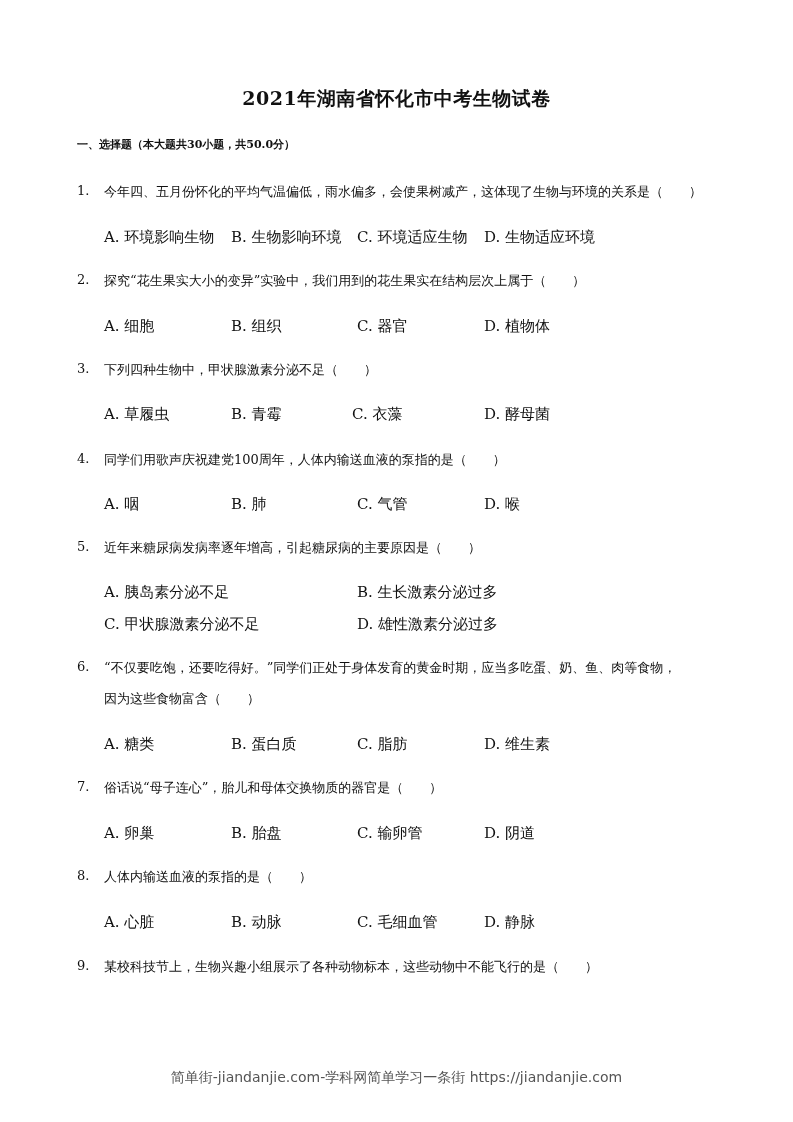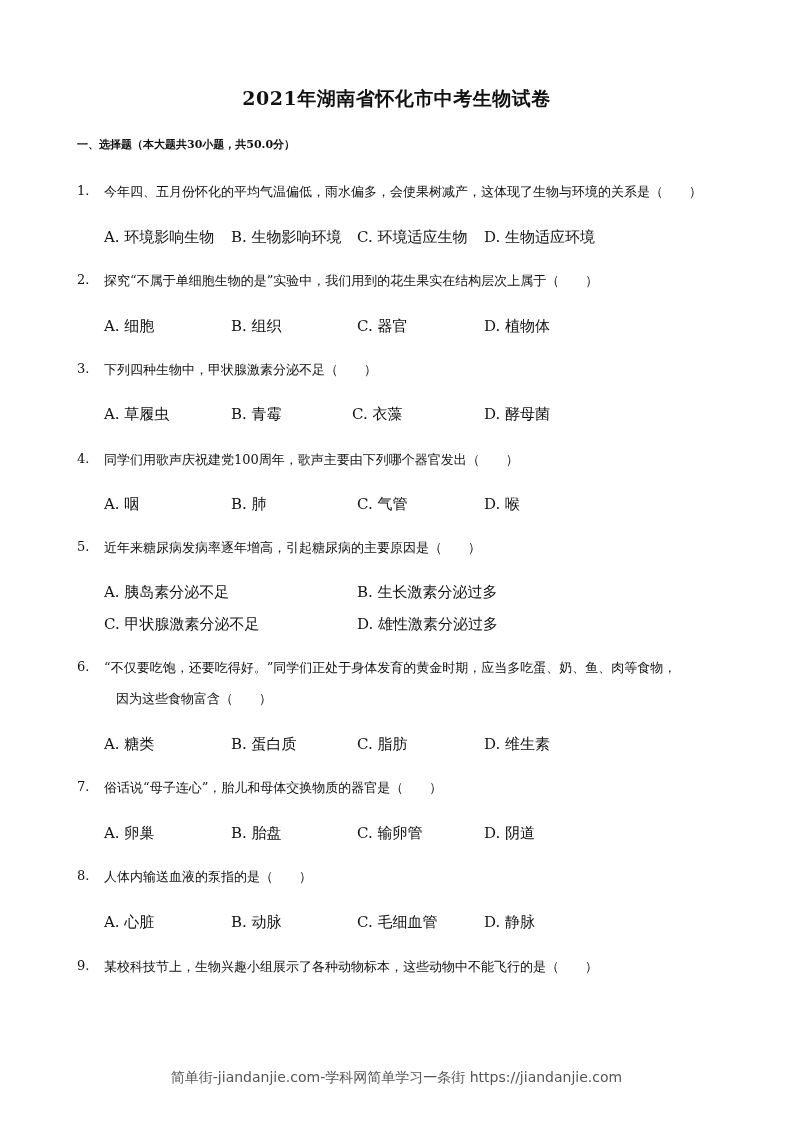--- a/index.html
+++ b/index.html
@@ -4,21 +4,21 @@
 <style>
   html, body { margin: 0; padding: 0; background: #ffffff; }
   body { width: 793px; height: 1122px; position: relative; overflow: hidden;
          font-family: "DejaVu Serif", "Liberation Serif", serif; color: #111; }
   .title { position: absolute; top: 86px; left: 0; width: 793px; text-align: center;
            font-size: 19px; font-weight: bold; letter-spacing: 0.5px; }
   .section { position: absolute; top: 137px; left: 77px; font-size: 11px; font-weight: bold; }
   .q { position: absolute; left: 77px; font-size: 13px; }
   .q .num { position: absolute; left: 0; top: 0; width: 20px; }
   .q .stem { position: absolute; left: 27px; top: 0; white-space: nowrap; }
-  .q .stem2 { position: absolute; left: 27px; top: 31px; white-space: nowrap; margin-left: 12px; }
+  .q .stem2 { position: absolute; left: 27px; top: 31px; white-space: nowrap; }
   .opt { position: absolute; font-size: 15px; white-space: nowrap; }
   .footer { position: absolute; top: 1069px; left: 0; width: 793px; text-align: center;
             font-family: "DejaVu Sans", sans-serif; font-size: 14px; color: #555; }
 </style>
 </head>
 <body>
 
 <div class="title">2021年湖南省怀化市中考生物试卷</div>
 <div class="section">一、选择题（本大题共30小题，共50.0分）</div>
 
@@ -26,39 +26,39 @@
   <span class="num">1.</span>
   <span class="stem">今年四、五月份怀化的平均气温偏低，雨水偏多，会使果树减产，这体现了生物与环境的关系是（　　）</span>
 </div>
 <span class="opt" style="top:228px;left:104px">A. 环境影响生物</span>
 <span class="opt" style="top:228px;left:231px">B. 生物影响环境</span>
 <span class="opt" style="top:228px;left:357px">C. 环境适应生物</span>
 <span class="opt" style="top:228px;left:484px">D. 生物适应环境</span>
 
 <div class="q" style="top:272px">
   <span class="num">2.</span>
-  <span class="stem">探究“不属于单细胞生物的是”实验中，我们用到的花生果实在结构层次上属于（　　）</span>
+  <span class="stem">探究“花生果实大小的变异”实验中，我们用到的花生果实在结构层次上属于（　　）</span>
 </div>
 <span class="opt" style="top:317px;left:104px">A. 细胞</span>
 <span class="opt" style="top:317px;left:231px">B. 组织</span>
 <span class="opt" style="top:317px;left:357px">C. 器官</span>
 <span class="opt" style="top:317px;left:484px">D. 植物体</span>
 
 <div class="q" style="top:361px">
   <span class="num">3.</span>
   <span class="stem">下列四种生物中，甲状腺激素分泌不足（　　）</span>
 </div>
 <span class="opt" style="top:405px;left:104px">A. 草履虫</span>
 <span class="opt" style="top:405px;left:231px">B. 青霉</span>
 <span class="opt" style="top:405px;left:352px">C. 衣藻</span>
 <span class="opt" style="top:405px;left:484px">D. 酵母菌</span>
 
 <div class="q" style="top:451px">
   <span class="num">4.</span>
-  <span class="stem">同学们用歌声庆祝建党100周年，歌声主要由下列哪个器官发出（　　）</span>
+  <span class="stem">同学们用歌声庆祝建党100周年，人体内输送血液的泵指的是（　　）</span>
 </div>
 <span class="opt" style="top:495px;left:104px">A. 咽</span>
 <span class="opt" style="top:495px;left:231px">B. 肺</span>
 <span class="opt" style="top:495px;left:357px">C. 气管</span>
 <span class="opt" style="top:495px;left:484px">D. 喉</span>
 
 <div class="q" style="top:539px">
   <span class="num">5.</span>
   <span class="stem">近年来糖尿病发病率逐年增高，引起糖尿病的主要原因是（　　）</span>
 </div>

